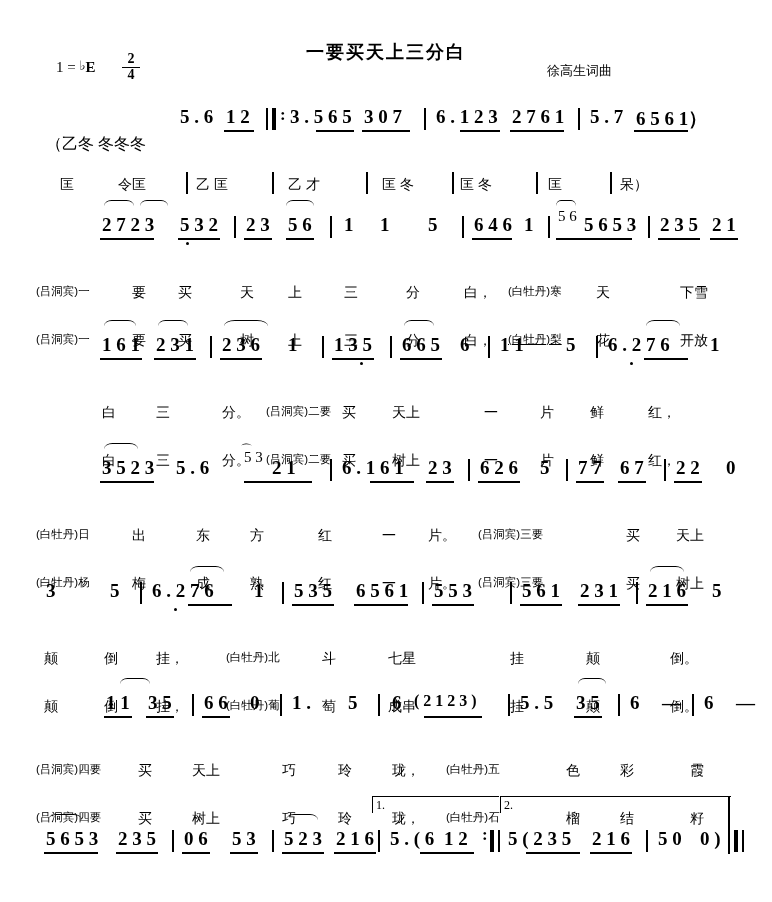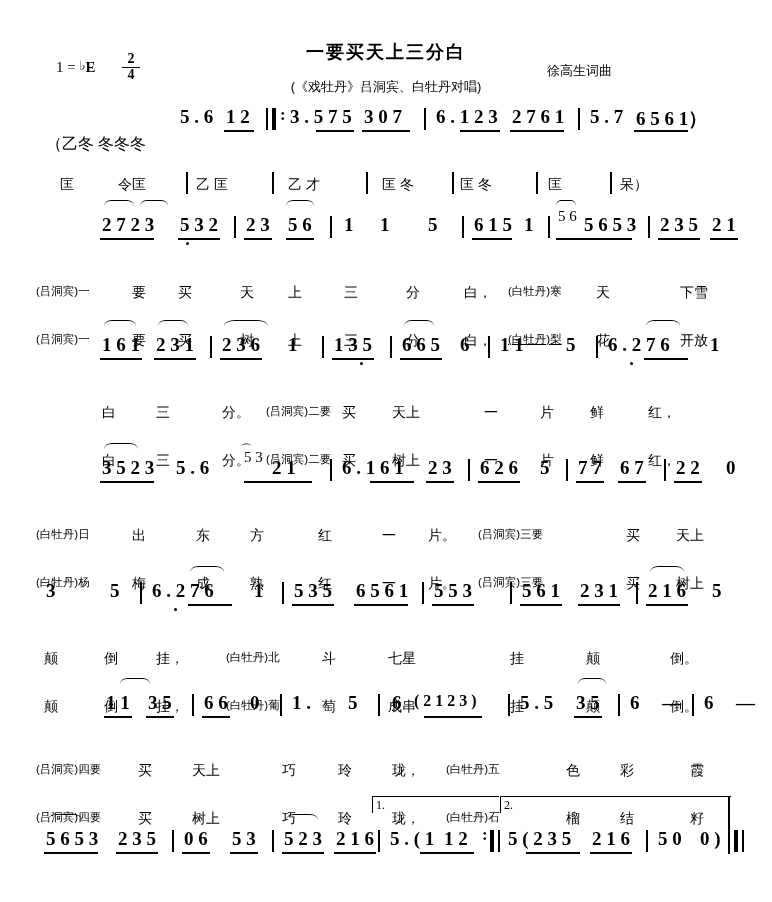--- a/index.html
+++ b/index.html
@@ -70,33 +70,32 @@
 
   <div class="keysig">
     <span>1 =</span>
     <span class="flat">♭</span><span class="bold">E</span>
   </div>
   <div class="meter">
     <span class="num">2</span>
     <span class="den">4</span>
   </div>
   <div class="title">一要买天上三分白</div>
-  <div class="subtitle">(《戏牡丹》吕洞宾、白牡丹对唱)</div>
   <div class="composer">徐高生词曲</div>
 
   <div class="line" style="top:104px;">
     <div class="notes">
       <span class="n paren" style="left:46px;top:4px;font-size:16px;margin-top:26px;">（乙冬 冬冬冬</span>
       <span class="n" style="left:180px;top:2px;">5 . 6</span>
       <span class="n" style="left:226px;top:2px;">1 2</span>
       <div class="beam" style="left:224px;top:26px;width:30px;"></div>
       <div class="bar" style="left:266px;"></div>
       <div class="barthick" style="left:272px;"></div>
       <div class="repeat-dots" style="left:280px;top:6px;">:</div>
-      <span class="n" style="left:290px;top:2px;">3 . 5 7 5</span>
+      <span class="n" style="left:290px;top:2px;">3 . 5 6 5</span>
       <div class="beam" style="left:316px;top:26px;width:38px;"></div>
       <span class="n" style="left:364px;top:2px;">3 0 7</span>
       <div class="beam" style="left:362px;top:26px;width:48px;"></div>
       <div class="bar" style="left:424px;"></div>
       <span class="n" style="left:436px;top:2px;">6 . 1 2 3</span>
       <div class="beam" style="left:460px;top:26px;width:40px;"></div>
       <span class="n" style="left:512px;top:2px;">2 7 6 1</span>
       <div class="beam" style="left:510px;top:26px;width:54px;"></div>
       <div class="bar" style="left:578px;"></div>
       <span class="n" style="left:590px;top:2px;">5 . 7</span>
@@ -134,21 +133,21 @@
       <span class="n" style="left:246px;top:14px;">2 3</span>
       <div class="beam" style="left:244px;top:38px;width:28px;"></div>
       <div class="slur" style="left:286px;top:0px;width:28px;"></div>
       <span class="n" style="left:288px;top:14px;">5 6</span>
       <div class="beam" style="left:286px;top:38px;width:28px;"></div>
       <div class="bar" style="left:330px;top:16px;"></div>
       <span class="n" style="left:344px;top:14px;">1</span>
       <span class="n" style="left:380px;top:14px;">1</span>
       <span class="n" style="left:428px;top:14px;">5</span>
       <div class="bar" style="left:462px;top:16px;"></div>
-      <span class="n" style="left:474px;top:14px;">6 1 5</span>
+      <span class="n" style="left:474px;top:14px;">6 4 6</span>
       <div class="beam" style="left:472px;top:38px;width:40px;"></div>
       <span class="n" style="left:524px;top:14px;">1</span>
       <div class="bar" style="left:548px;top:16px;"></div>
       <span class="n small" style="left:558px;top:8px;">5 6</span>
       <div class="slur" style="left:556px;top:0px;width:20px;"></div>
       <span class="n" style="left:584px;top:14px;">5 6 5 3</span>
       <div class="beam" style="left:556px;top:38px;width:76px;"></div>
       <div class="bar" style="left:648px;top:16px;"></div>
       <span class="n" style="left:660px;top:14px;">2 3 5</span>
       <div class="beam" style="left:658px;top:38px;width:42px;"></div>
@@ -426,21 +425,21 @@
       <div class="beam" style="left:182px;top:34px;width:28px;"></div>
       <span class="n" style="left:232px;top:10px;">5 3</span>
       <div class="beam" style="left:230px;top:34px;width:28px;"></div>
       <div class="bar" style="left:272px;top:12px;"></div>
       <div class="slur" style="left:286px;top:-4px;width:32px;"></div>
       <span class="n" style="left:284px;top:10px;">5 2 3</span>
       <div class="beam" style="left:282px;top:34px;width:42px;"></div>
       <span class="n" style="left:336px;top:10px;">2 1 6</span>
       <div class="beam" style="left:334px;top:34px;width:42px;"></div>
       <div class="bar" style="left:378px;top:12px;"></div>
-      <span class="n" style="left:390px;top:10px;">5 . ( 1</span>
+      <span class="n" style="left:390px;top:10px;">5 . ( 6</span>
       <span class="n" style="left:444px;top:10px;">1 2</span>
       <div class="beam" style="left:420px;top:34px;width:54px;"></div>
       <div class="repeat-dots" style="left:482px;top:12px;">:</div>
       <div class="barthick" style="left:490px;top:12px;"></div>
       <div class="bar" style="left:498px;top:12px;"></div>
       <span class="n" style="left:508px;top:10px;">5 ( 2 3 5</span>
       <div class="beam" style="left:526px;top:34px;width:54px;"></div>
       <span class="n" style="left:592px;top:10px;">2 1 6</span>
       <div class="beam" style="left:590px;top:34px;width:42px;"></div>
       <div class="bar" style="left:646px;top:12px;"></div>

